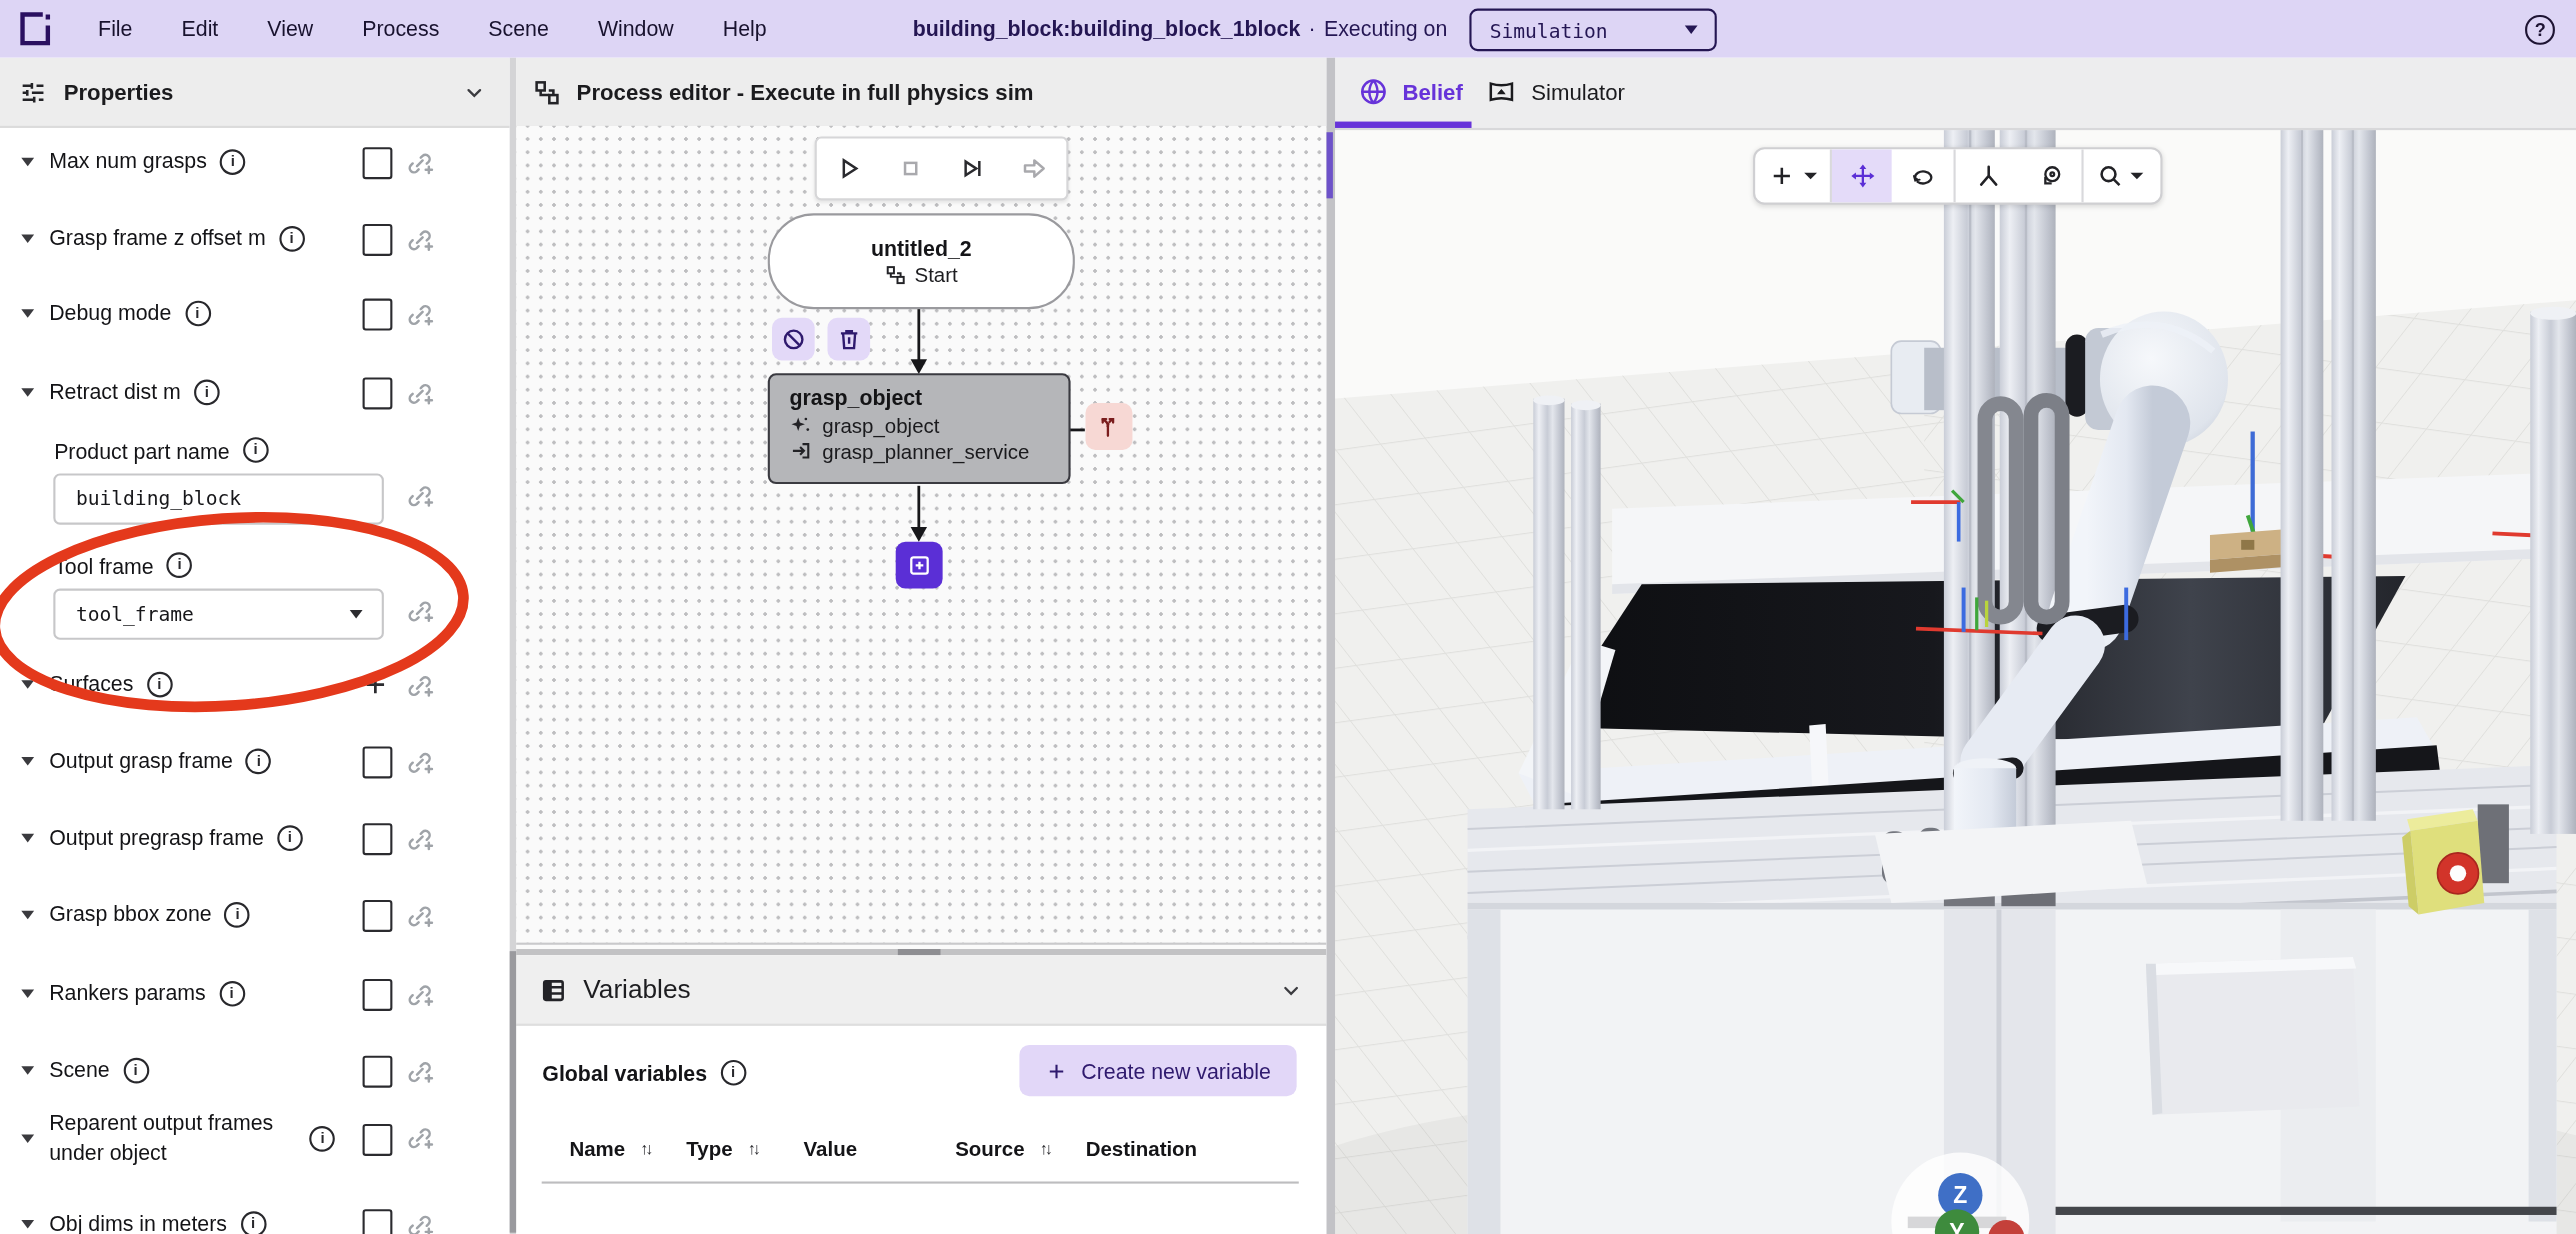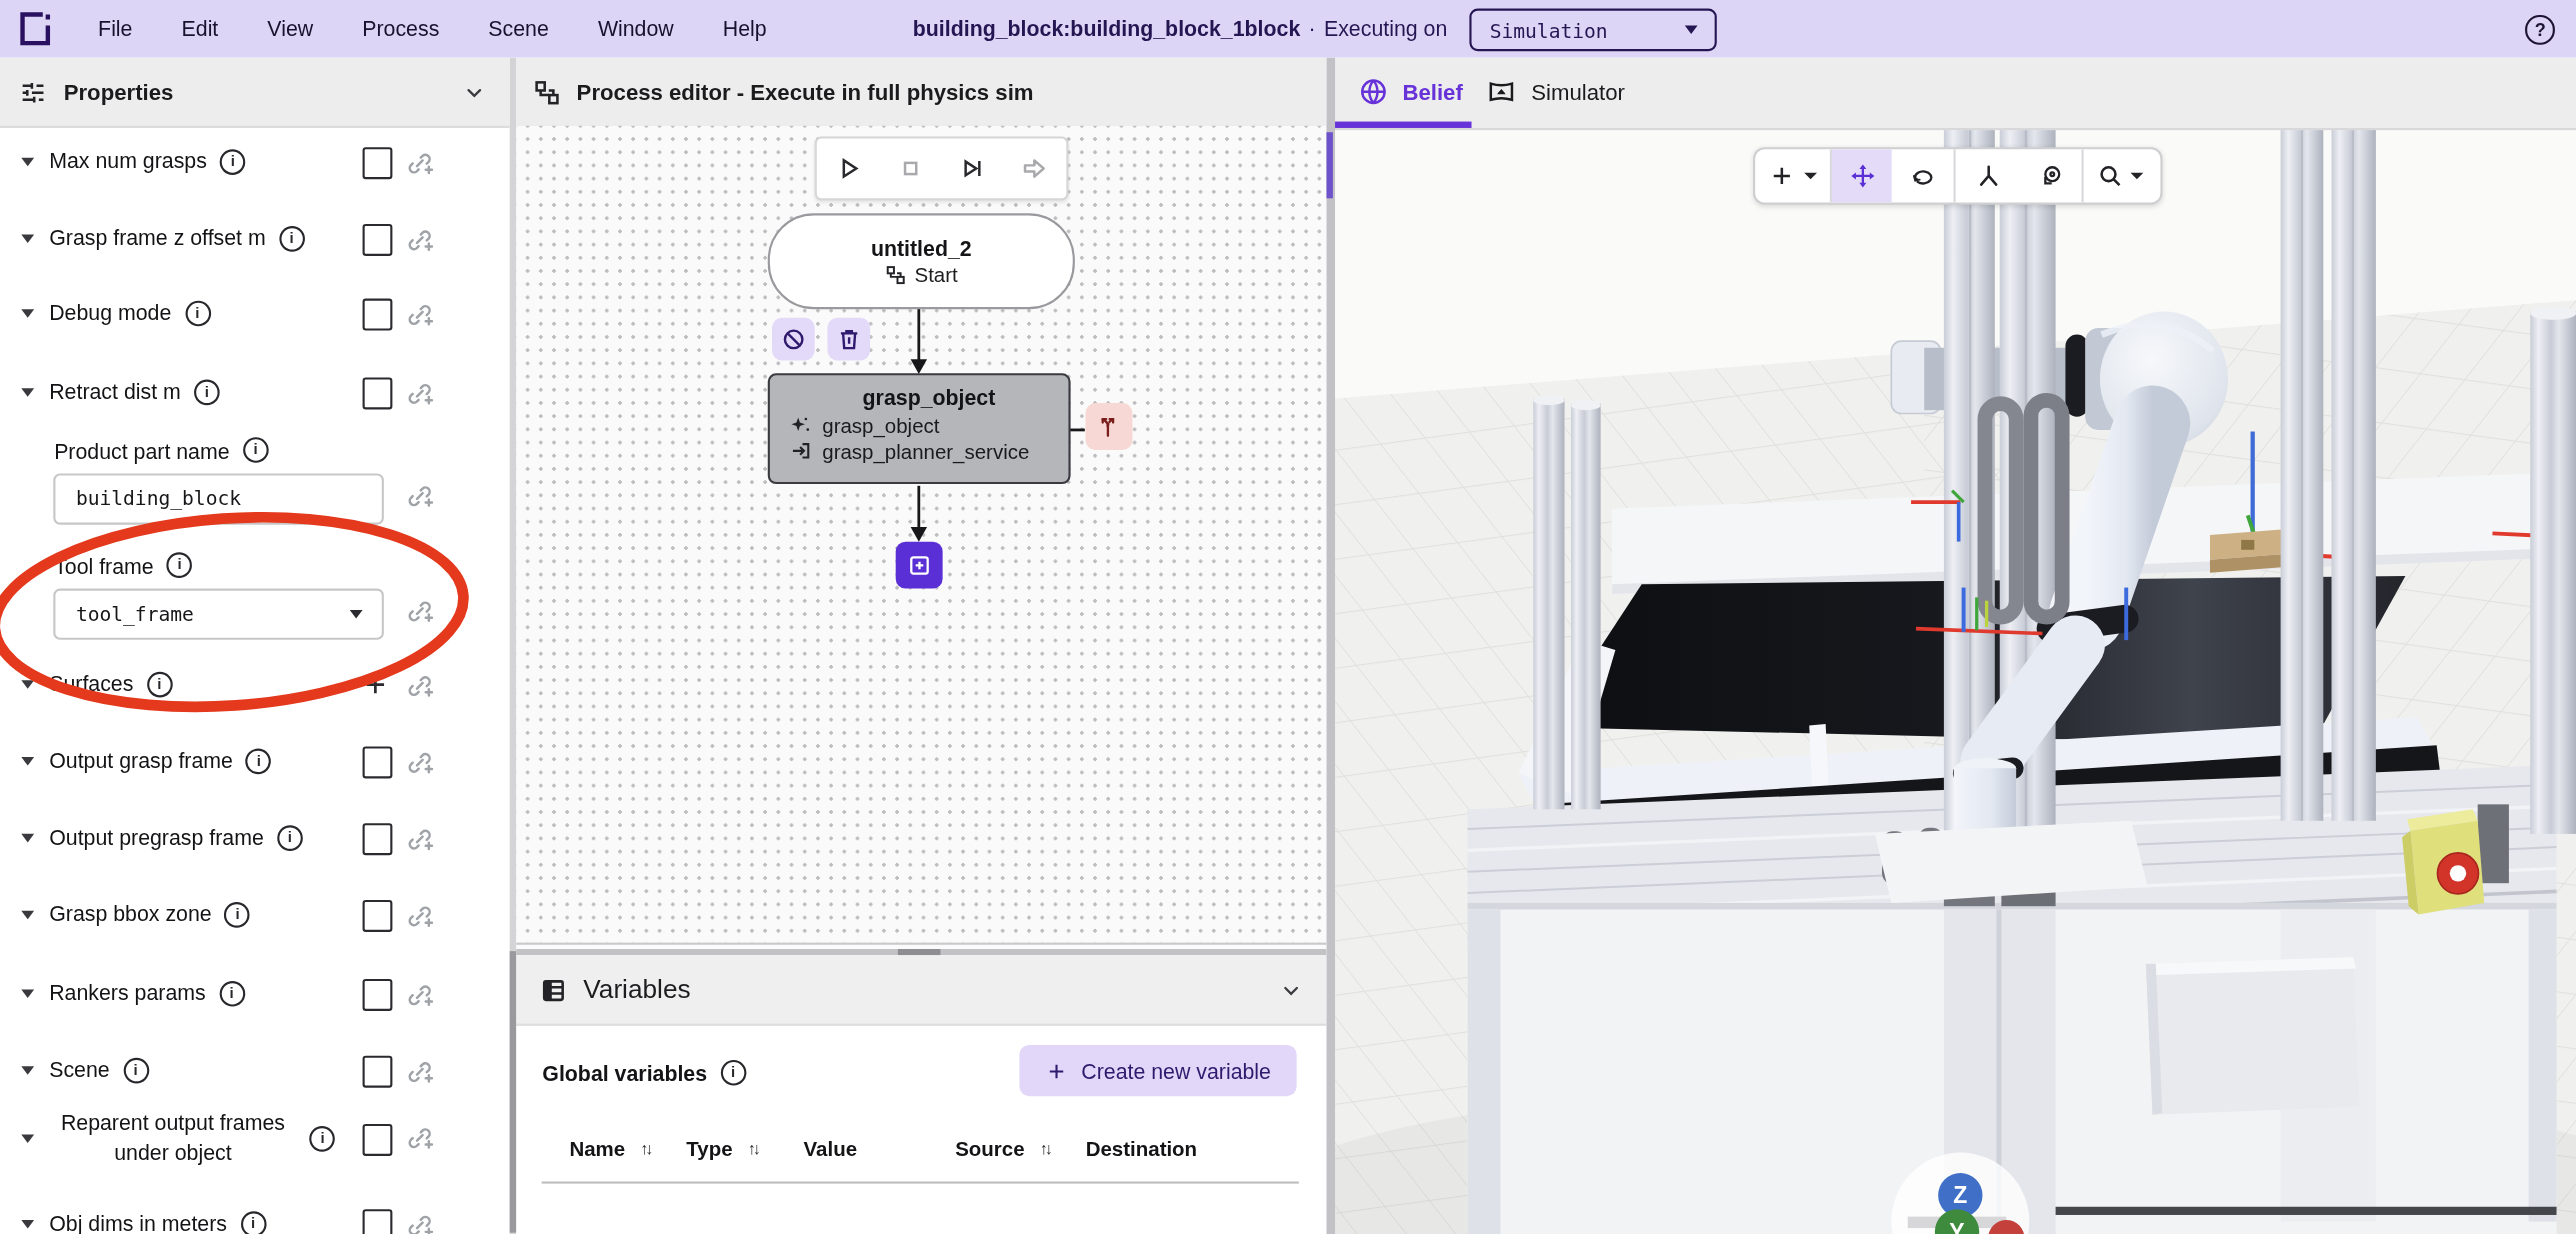--- a/index.html
+++ b/index.html
@@ -1,16 +1,16 @@
 <!DOCTYPE html>
 <html style="font-size:12.3px"><head>
 <meta charset="utf-8">
 <style>
   html,body{margin:0;padding:0;background:#ffffff;}
-  .stage{position:relative;width:2576px;height:1234px;overflow:hidden;text-align:center;}
+  .stage{position:relative;width:2576px;height:1234px;overflow:hidden;}
   .app{position:absolute;left:0;top:0;width:1208px;height:579px;transform:scale(2.13265);
        transform-origin:0 0;font-family:"Liberation Sans",sans-serif;color:#1d1d20;
        -webkit-font-smoothing:antialiased;}
   .mono{font-family:"DejaVu Sans Mono",monospace;}
 
   
   .topbar{position:absolute;left:0;top:0;width:1208px;height:27px;background:#DDD5F5;z-index:40;}
   .logo{position:absolute;left:7px;top:3.9px;width:19px;height:19px;color:#2A1060;}
   .menu{position:absolute;left:46px;top:0;height:27px;display:flex;align-items:center;gap:23px;
         font-size:10px;color:#18122E;}

